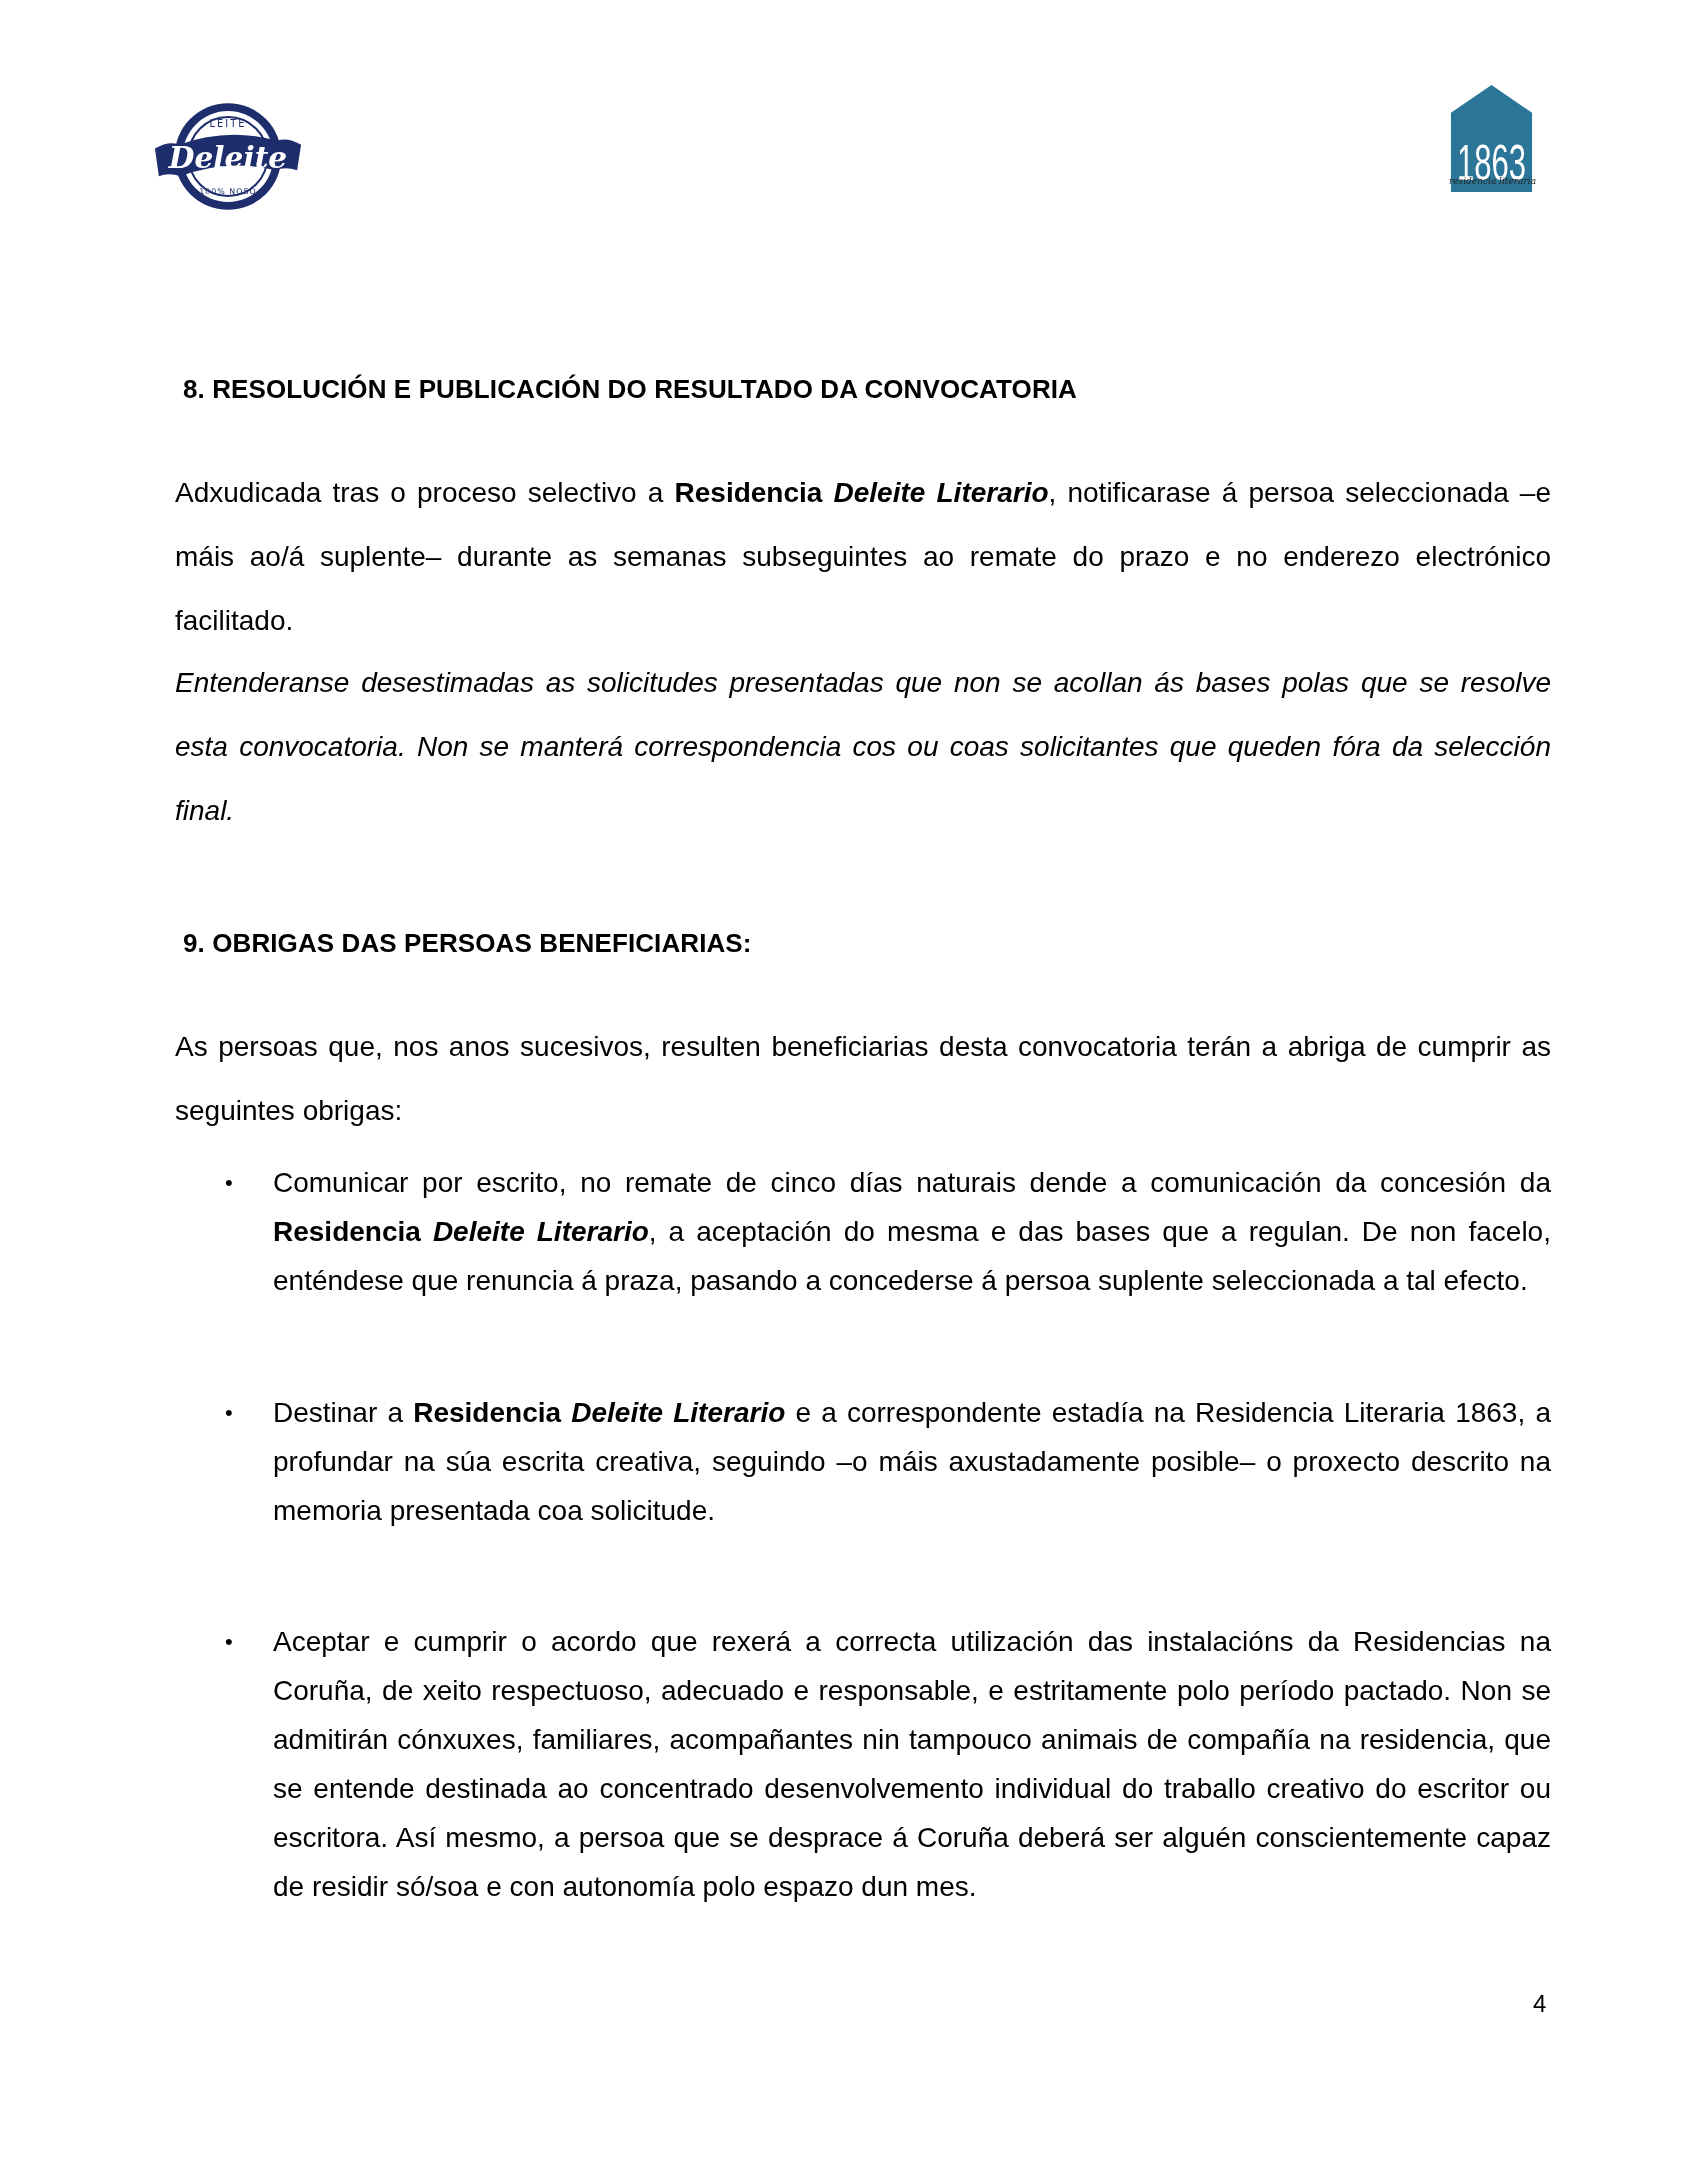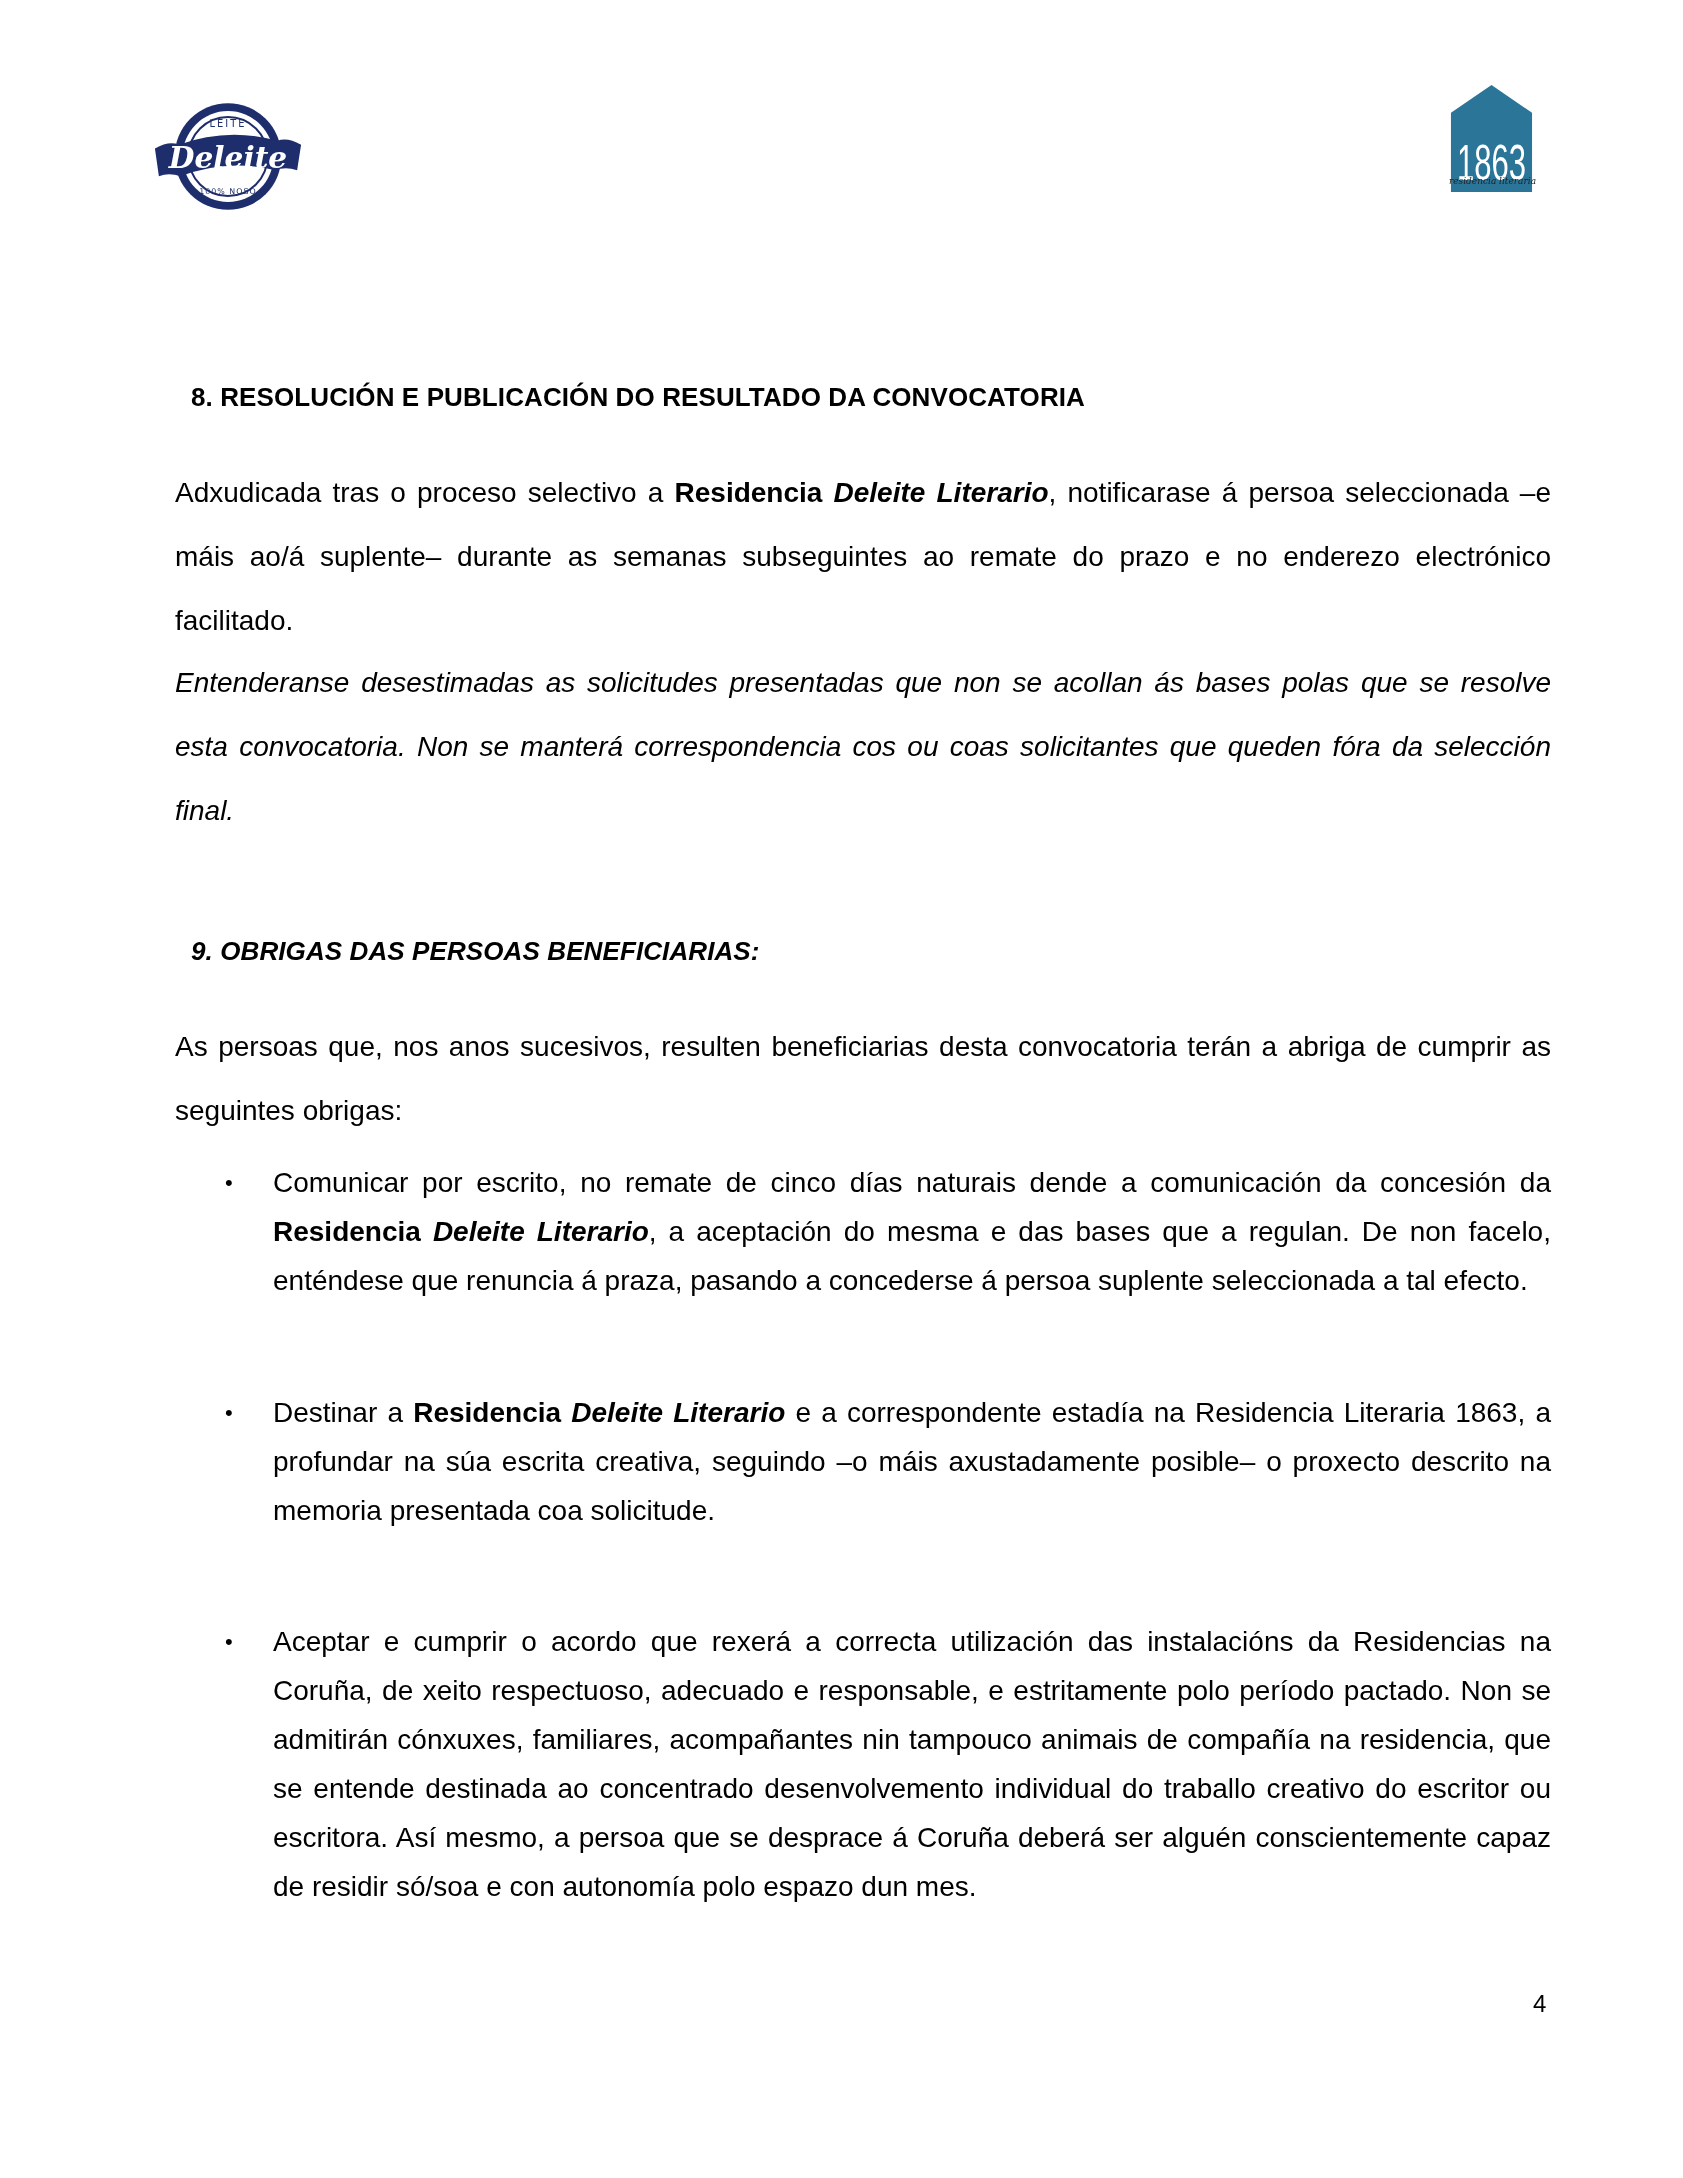--- a/index.html
+++ b/index.html
@@ -3,26 +3,26 @@
 <meta charset="utf-8">
 <style>
   html, body { margin: 0; padding: 0; background: #ffffff; }
   body { width: 1683px; height: 2178px; position: relative; overflow: hidden;
          font-family: "Liberation Sans", sans-serif; color: #000; }
   .logo-left { position: absolute; left: 149px; top: 97px; width: 158px; height: 119px; }
   .logo-right { position: absolute; left: 1447px; top: 83px; width: 89px; height: 129px; }
   .logo-right .caption { position: absolute; left: -4px; top: 93px; width: 99px; text-align: center;
         font-family: "DejaVu Serif", serif; font-style: italic; font-size: 9px; color: #222; }
   .content { position: absolute; left: 175px; top: 366px; width: 1376px; }
-  h2 { font-size: 26px; font-weight: bold; margin: 16px; letter-spacing: 0.1px; }
+  h2 { font-size: 26px; font-weight: bold; margin: 8px; letter-spacing: 0.1px; }
   p.body { font-size: 28px; line-height: 64px; margin: 0; text-align: justify; }
   .sec8-title { position: absolute; top: 0; }
   .sec8-p1 { position: absolute; top: 95px; width: 1376px; }
   .sec8-p2 { position: absolute; top: 285px; width: 1376px; font-style: italic; }
-  .sec9-title { position: absolute; top: 554px; font-style: italic; }
+  .sec9-title { position: absolute; top: 554px; }
   .sec9-intro { position: absolute; top: 649px; width: 1376px; text-align: right; }
   ul.obligations { list-style: none; margin: 0; padding: 0; position: absolute; left: 0; width: 1376px; }
   ul.obligations li { position: relative; padding-left: 98px; font-size: 28px; line-height: 49px; text-align: justify; }
   ul.obligations li .bullet { position: absolute; left: 50px; top: 0; font-size: 22px; }
   .ob1 { top: 792px; }
   .ob2 { top: 1022px; }
   .ob3 { top: 1251px; }
   .page-number { position: absolute; left: 1533px; top: 1990px; font-size: 24px; }
   b i, i b { font-weight: bold; font-style: italic; }
 </style>

